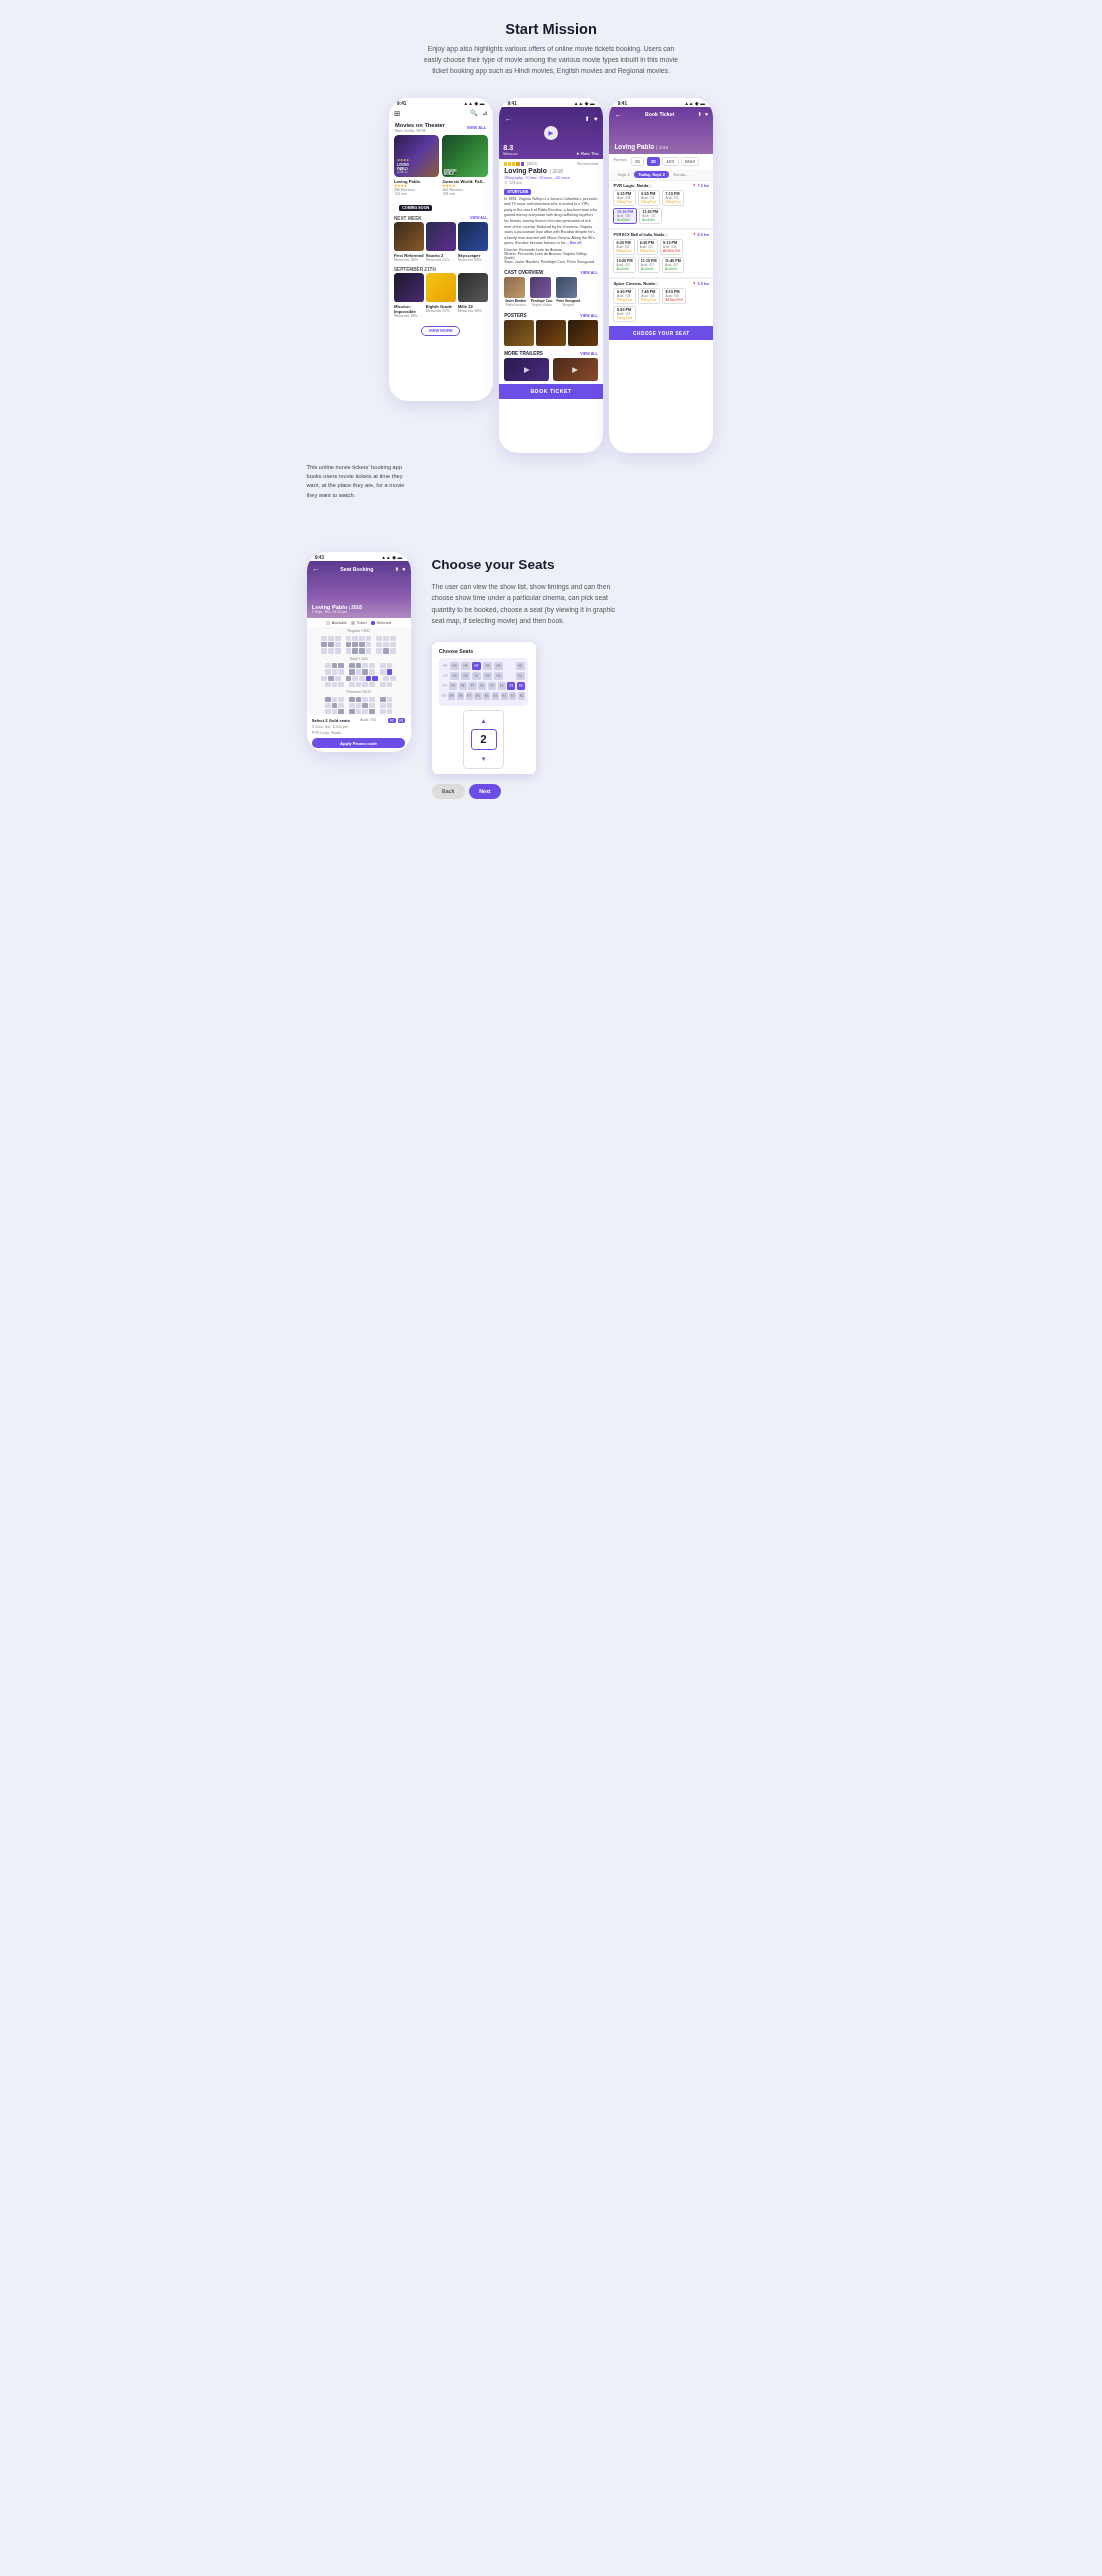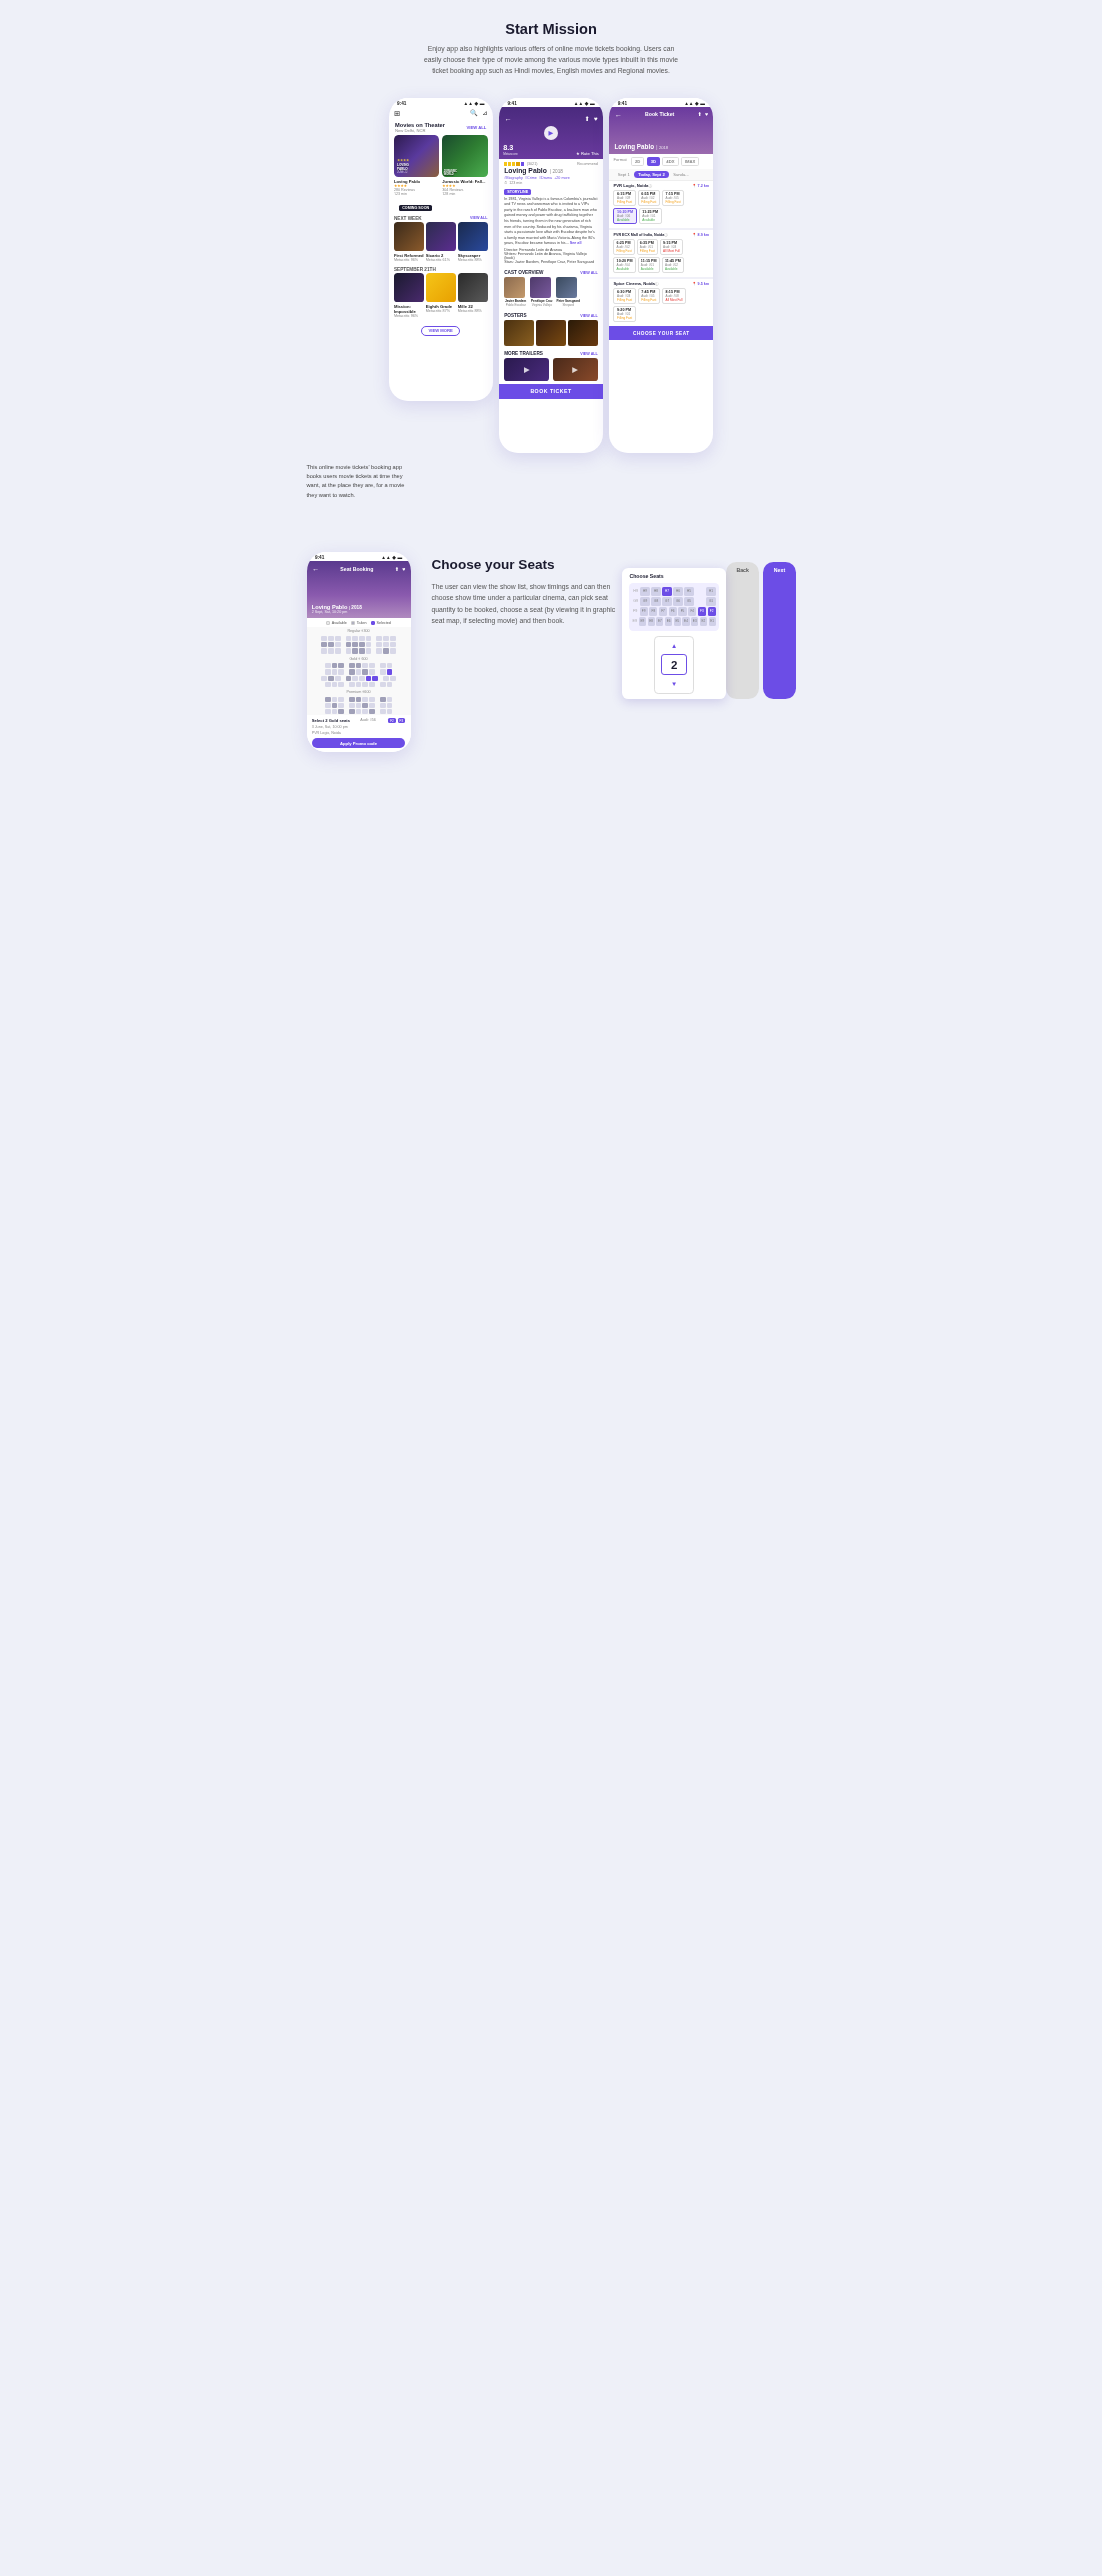--- a/index.html
+++ b/index.html
@@ -1048,21 +1048,21 @@
             <span style="background:#6c4de6;color:#fff;font-size:3.1px;padding:0.5px 2.1px;border-radius:1.6px;">F2</span>
             <span style="background:#6c4de6;color:#fff;font-size:3.1px;padding:0.5px 2.1px;border-radius:1.6px;">F3</span>
           </div>
         </div>
         <div style="font-size:3.7px;color:#888;margin-bottom:2.1px;">3 June, Sat, 10:00 pm</div>
         <div style="font-size:3.7px;color:#888;margin-bottom:3.1px;">PVR Logix, Noida</div>
         <div class="promo-btn">Apply Promo code</div>
       </div>
     </div>
 
-    <div style="flex:1; display:flex; flex-direction:row;">
+    <div style="flex:1; display:flex; flex-direction:column;">
       <div style="padding-top:5.2px;">
         <h2 style="font-size:13.6px;font-weight:700;color:#1a1a2e;margin-bottom:8.4px;">Choose your Seats</h2>
         <p style="font-size:6.8px;color:#555;line-height:1.7;max-width:198px;">The user can view the show list, show timings and can then choose show time under a particular cinema, can pick seat quantity to be booked, choose a seat (by viewing it in graphic seat map, if selecting movie) and then book.</p>
       </div>
 
       <div class="choose-seats-popup" style="margin-top:15.7px;">
         <div class="popup-title">Choose Seats</div>
 
         <div style="background:#f0eeff;border-radius:4.2px;padding:4.2px 3.1px;margin-bottom:4.2px;">
 

